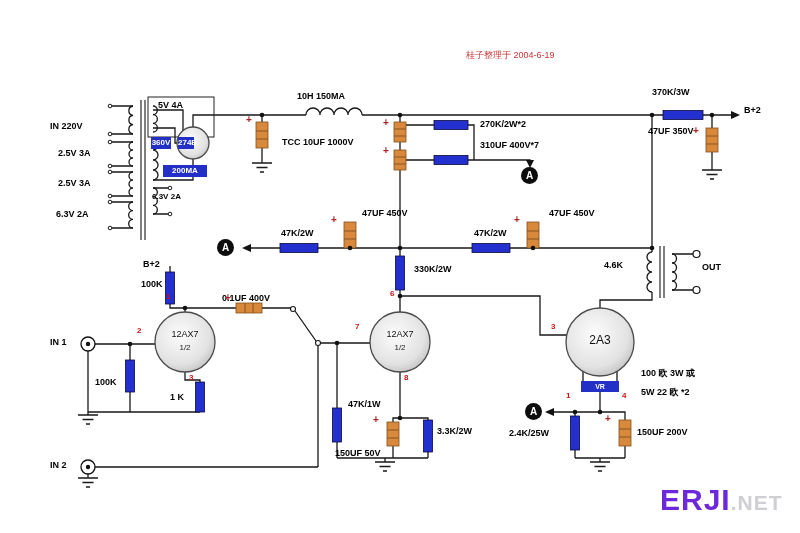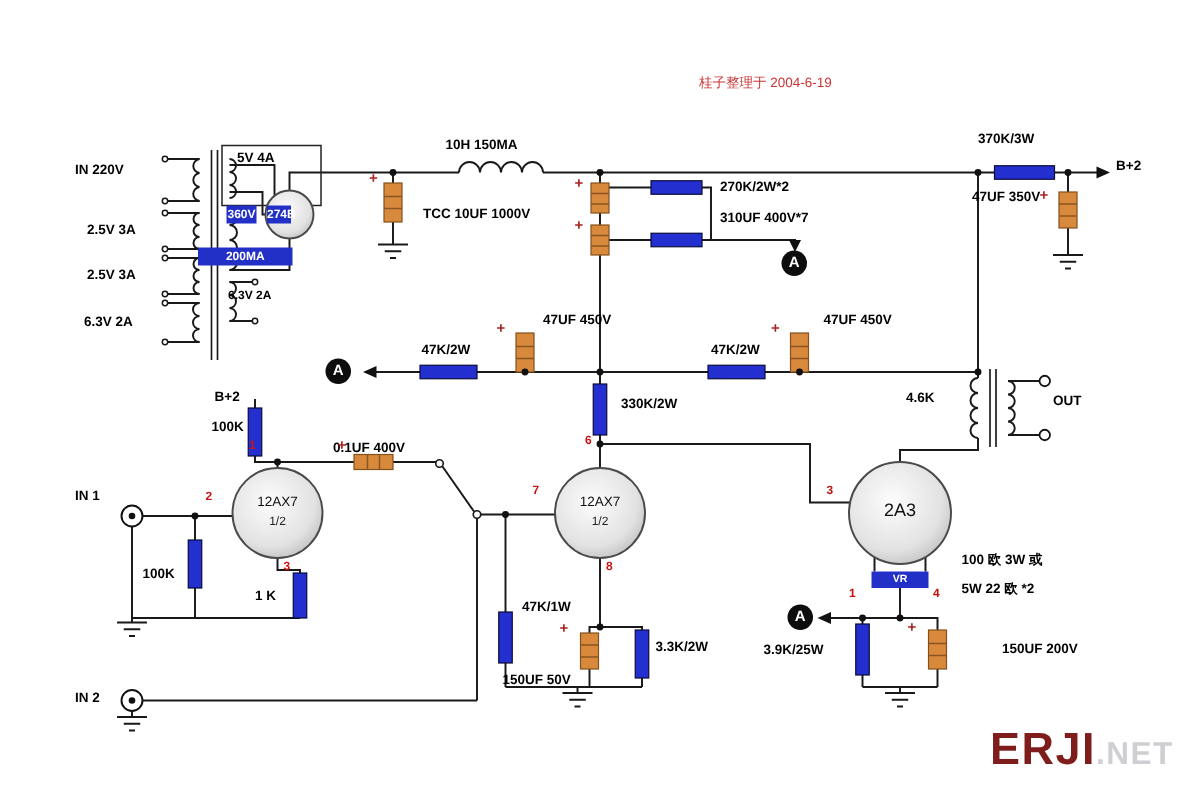--- a/index.html
+++ b/index.html
@@ -8,21 +8,21 @@
   .lbl{position:absolute;font-size:9px;font-weight:bold;color:#000;white-space:nowrap;line-height:1;}
   .pin{position:absolute;font-size:8px;font-weight:bold;color:#c11;line-height:1;}
   .plus{position:absolute;font-size:10px;font-weight:bold;color:#a22;line-height:1;}
   .bluebox{position:absolute;background:#2230c8;color:#fff;font-size:8px;font-weight:bold;text-align:center;height:12px;line-height:12px;}
   .node-a{position:absolute;width:17px;height:17px;border-radius:50%;background:#0d0d0d;color:#fff;font-size:10px;font-weight:bold;text-align:center;line-height:17px;}
   .tube-name{position:absolute;font-size:9px;font-weight:normal;text-align:center;line-height:1;color:#111;}
   .tube-half{position:absolute;font-size:8px;text-align:center;line-height:1;color:#222;}
   .title{position:absolute;font-size:16px;font-weight:bold;letter-spacing:1px;white-space:nowrap;color:#000;}
   .credit{position:absolute;font-size:9px;color:#c33;white-space:nowrap;}
   .watermark{position:absolute;font-weight:bold;letter-spacing:1px;white-space:nowrap;}
-  .wm-main{font-size:30px;color:#7f1d1d;}
+  .wm-main{font-size:30px;color:#6d28d9;}
   .wm-ext{font-size:21px;color:#cfcfd3;}
 </style>
 </head>
 <body>
 
 <div class="stage">
 
   <svg width="800" height="533" viewBox="0 0 800 533">
     <defs>
       <radialGradient id="tubeG" cx="42%" cy="38%" r="70%">
@@ -144,59 +144,59 @@
       <circle cx="130" cy="344" r="2.3"></circle>
         <circle cx="337" cy="343" r="2.3"></circle>
       <circle cx="400" cy="418" r="2.3"></circle>
         <circle cx="600" cy="412" r="2.3"></circle>
       <circle cx="575" cy="412" r="2.3"></circle>
     </g>
   </svg>
 
   <div class="credit" style="left:466px;top:49px">桂子整理于 2004-6-19</div>
 
-  <div class="lbl" style="left:50px;top:109px">IN 220V</div>
+  <div class="lbl" style="left:50px;top:122px">IN 220V</div>
   <div class="lbl" style="left:58px;top:149px">2.5V 3A</div>
   <div class="lbl" style="left:58px;top:179px">2.5V 3A</div>
   <div class="lbl" style="left:56px;top:210px">6.3V 2A</div>
   <div class="lbl" style="left:158px;top:101px">5V 4A</div>
   <div class="lbl" style="left:152px;top:193px;font-size:8px">6.3V 2A</div>
   <div class="bluebox" style="left:178px;top:137px;width:16px">274B</div>
   <div class="bluebox" style="left:151px;top:137px;width:20px">360V</div>
-  <div class="bluebox" style="left:132px;top:165px;width:63px">200MA</div>
+  <div class="bluebox" style="left:163px;top:165px;width:44px">200MA</div>
 
   <div class="lbl" style="left:297px;top:92px">10H 150MA</div>
   <div class="lbl" style="left:282px;top:138px">TCC 10UF 1000V</div>
   <div class="lbl" style="left:480px;top:120px">270K/2W*2</div>
   <div class="lbl" style="left:480px;top:141px">310UF 400V*7</div>
   <div class="lbl" style="left:652px;top:88px">370K/3W</div>
   <div class="lbl" style="left:744px;top:106px">B+2</div>
   <div class="lbl" style="left:648px;top:127px">47UF 350V</div>
 
   <div class="lbl" style="left:362px;top:209px">47UF 450V</div>
   <div class="lbl" style="left:281px;top:229px">47K/2W</div>
   <div class="lbl" style="left:474px;top:229px">47K/2W</div>
   <div class="lbl" style="left:549px;top:209px">47UF 450V</div>
   <div class="lbl" style="left:143px;top:260px">B+2</div>
   <div class="lbl" style="left:141px;top:280px">100K</div>
   <div class="lbl" style="left:222px;top:294px">0.1UF 400V</div>
   <div class="lbl" style="left:414px;top:265px">330K/2W</div>
   <div class="lbl" style="left:604px;top:261px">4.6K</div>
   <div class="lbl" style="left:702px;top:263px">OUT</div>
 
-  <div class="lbl" style="left:50px;top:326px">IN 1</div>
+  <div class="lbl" style="left:50px;top:338px">IN 1</div>
   <div class="lbl" style="left:95px;top:378px">100K</div>
   <div class="lbl" style="left:170px;top:393px">1 K</div>
   <div class="lbl" style="left:348px;top:400px">47K/1W</div>
   <div class="lbl" style="left:335px;top:449px">150UF 50V</div>
   <div class="lbl" style="left:437px;top:427px">3.3K/2W</div>
-  <div class="lbl" style="left:509px;top:429px">3.9K/25W</div>
+  <div class="lbl" style="left:509px;top:429px">2.4K/25W</div>
   <div class="lbl" style="left:641px;top:369px">100 欧 3W 或</div>
   <div class="lbl" style="left:641px;top:388px">5W 22 欧 *2</div>
-  <div class="lbl" style="left:668px;top:428px">150UF 200V</div>
+  <div class="lbl" style="left:637px;top:428px">150UF 200V</div>
   <div class="lbl" style="left:50px;top:461px">IN 2</div>
   <div class="bluebox" style="left:581px;top:381px;width:38px;height:11px;line-height:11px;font-size:7px">VR</div>
 
   <div class="tube-name" style="left:160px;top:330px;width:50px">12AX7</div>
   <div class="tube-half" style="left:160px;top:344px;width:50px">1/2</div>
   <div class="tube-name" style="left:375px;top:330px;width:50px">12AX7</div>
   <div class="tube-half" style="left:375px;top:344px;width:50px">1/2</div>
   <div class="tube-name" style="left:572px;top:334px;width:56px;font-size:12px">2A3</div>
 
   <div class="pin" style="left:166px;top:293px">1</div>

